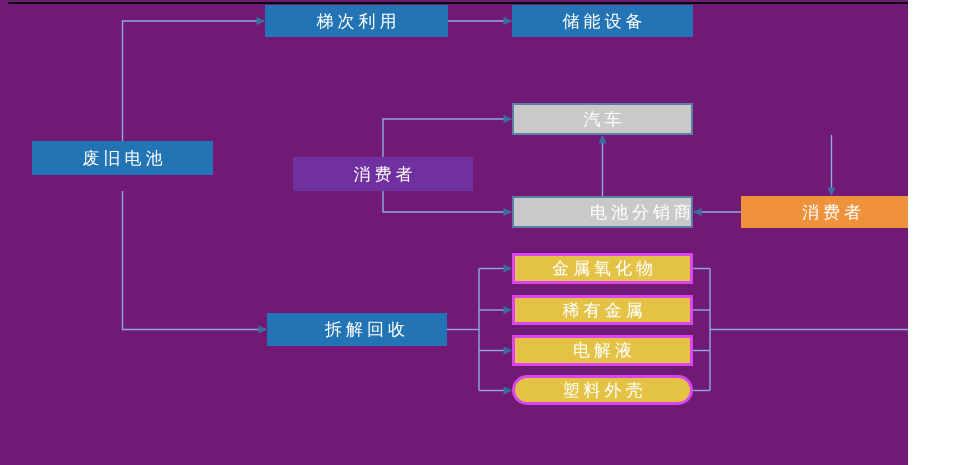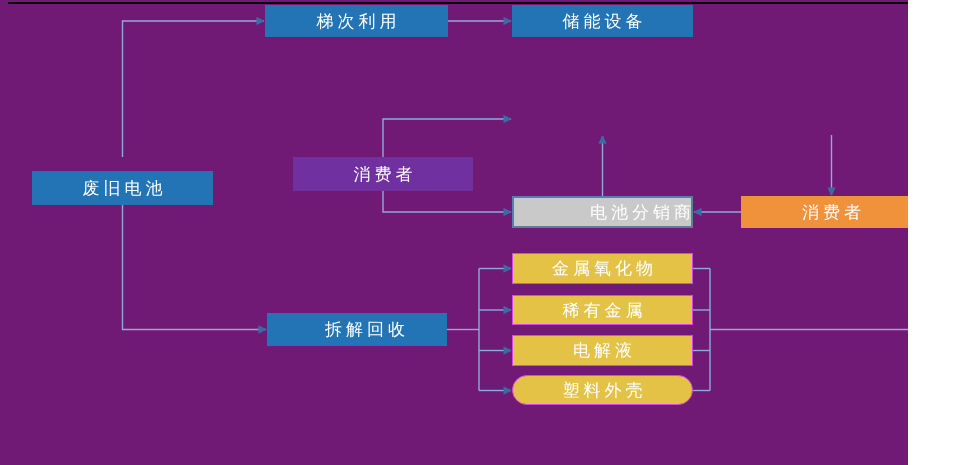--- a/index.html
+++ b/index.html
@@ -11,26 +11,26 @@
   .edges{position:absolute;left:0;top:0;width:980px;height:465px;}
   .node{
     position:absolute;box-sizing:border-box;
     display:flex;align-items:center;justify-content:center;
     color:#ffffff;font-size:17px;line-height:1;
   }
   .node span{letter-spacing:4px;margin-right:-4px;white-space:nowrap;}
   .blue   {background:#2374B5;}
   .purple {background:#7030A0;}
   .orange {background:#F0913C;}
-  .yellow {background:#E3C246;border:1px solid #d946ef;}
+  .yellow {background:#E3C246;border:3px solid #d946ef;}
   .grayb  {background:#C9C9C9;border:2px solid #5B7EA4;}
   
   #n-cascade      {left:265px;top:5px;  width:183px;height:32px;}
   #n-storage      {left:512px;top:5px;  width:181px;height:32px;}
-  #n-waste        {left:32px; top:171px;width:181px;height:34px;}
+  #n-waste        {left:32px; top:141px;width:181px;height:34px;}
   #n-consumer-mid {left:293px;top:157px;width:180px;height:34px;}
   #n-auto         {left:512px;top:103px;width:181px;height:32px;}
   #n-cathode      {left:741px;top:103px;width:181px;height:32px;}
   #n-distributor  {left:512px;top:196px;width:181px;height:32px;justify-content:flex-end;}
   #n-consumer-r   {left:741px;top:196px;width:181px;height:32px;}
   #n-dismantle    {left:267px;top:313px;width:180px;height:33px;padding-left:16px;}
   #n-oxide        {left:512px;top:253px;width:181px;height:31px;}
   #n-rare         {left:512px;top:295px;width:181px;height:30px;}
   #n-electrolyte  {left:512px;top:335px;width:181px;height:31px;}
   #n-plastic      {left:512px;top:375px;width:181px;height:30px;border-radius:15px;}
@@ -91,20 +91,23 @@
   </div>
   <div class="node blue" id="n-storage">
     <span>储能设备</span>
   </div>
   <div class="node blue" id="n-waste">
     <span>废旧电池</span>
   </div>
   <div class="node purple" id="n-consumer-mid">
     <span>消费者</span>
   </div>
+  <div class="node grayb" id="n-auto">
+    <span>汽车</span>
+  </div>
   <div class="node grayb" id="n-distributor">
     <span>电池分销商</span>
   </div>
   <div class="node orange" id="n-consumer-r">
     <span>消费者</span>
   </div>
   <div class="node blue" id="n-dismantle">
     <span>拆解回收</span>
   </div>
   <div class="node yellow" id="n-oxide">

